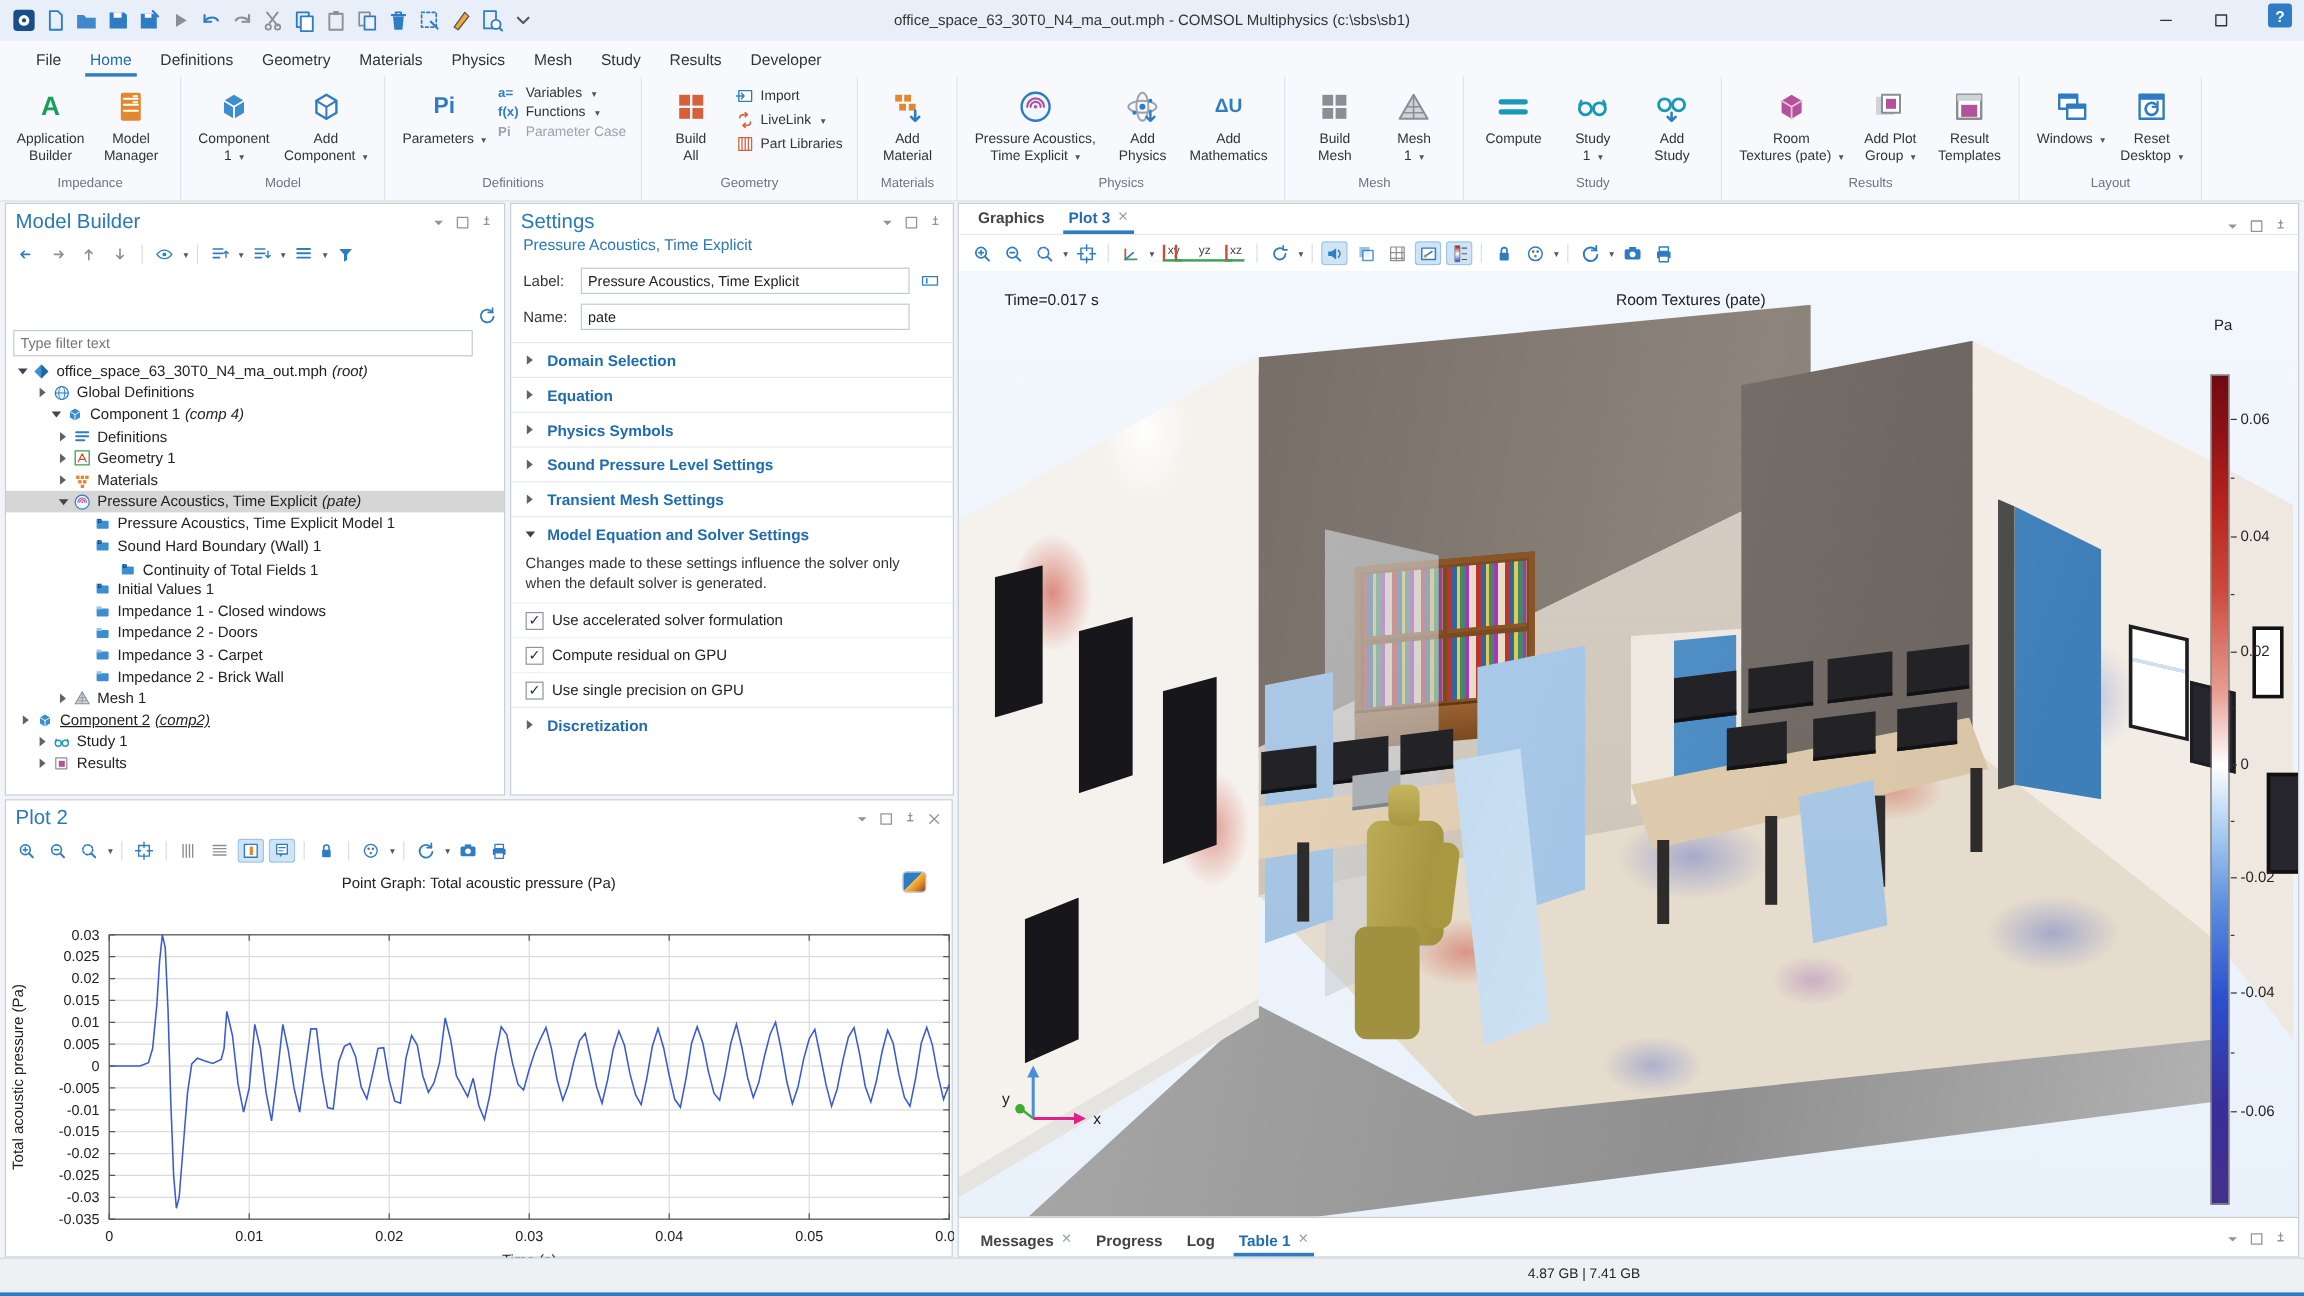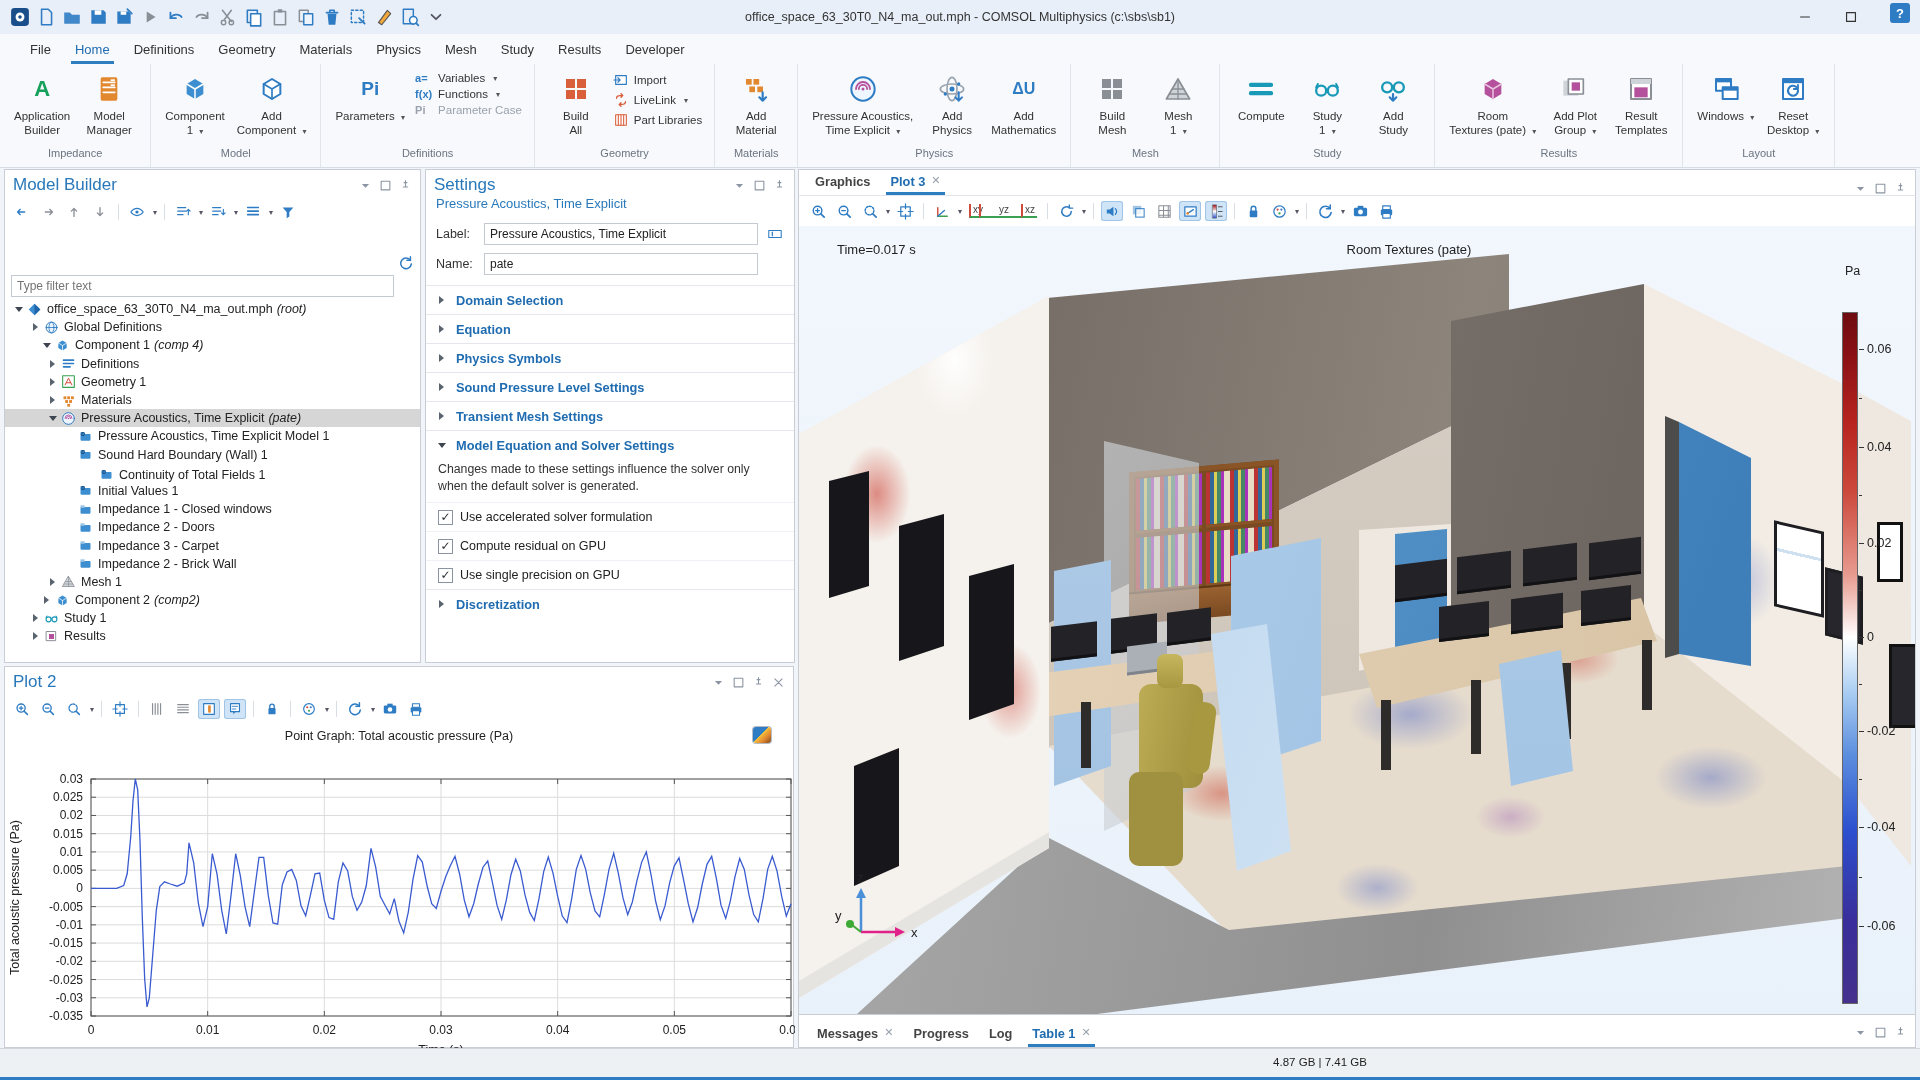--- a/index.html
+++ b/index.html
@@ -973,21 +973,21 @@
         <div class="trow" style="padding-left: 42px;">
           <span class="chev col"></span>
           <span class="ic tico16">
             <svg width="100%" height="100%" viewBox="0 0 18 18" fill="none" stroke-linecap="round" stroke-linejoin="round">
               <path d="M9 3l7 12H2z" fill="#cfd4d9" stroke="#8a8f96" stroke-width="1"></path>
               <path d="M5.5 9h7M4 12h10M9 3v12" stroke="#8a8f96" stroke-width=".8"></path>
             </svg>
           </span>
           <span>Mesh 1</span>
         </div>
-        <div class="trow" style="padding-left: 36px;">
+        <div class="trow" style="padding-left: 11px; text-decoration: underline;">
           <span class="chev col"></span>
           <span class="ic tico16">
             <svg width="100%" height="100%" viewBox="0 0 18 18" fill="none" stroke-linecap="round" stroke-linejoin="round">
               <path d="M4 6l5-3 5 3v6l-5 3-5-3z" fill="#3c8ed0"></path>
               <path d="M4 6l5 3 5-3M9 9v6" stroke="#fff" stroke-width=".9" fill="none"></path>
             </svg>
           </span>
           <span>Component 2</span>
           <span class="tsuffix">(comp2)</span>
         </div>

